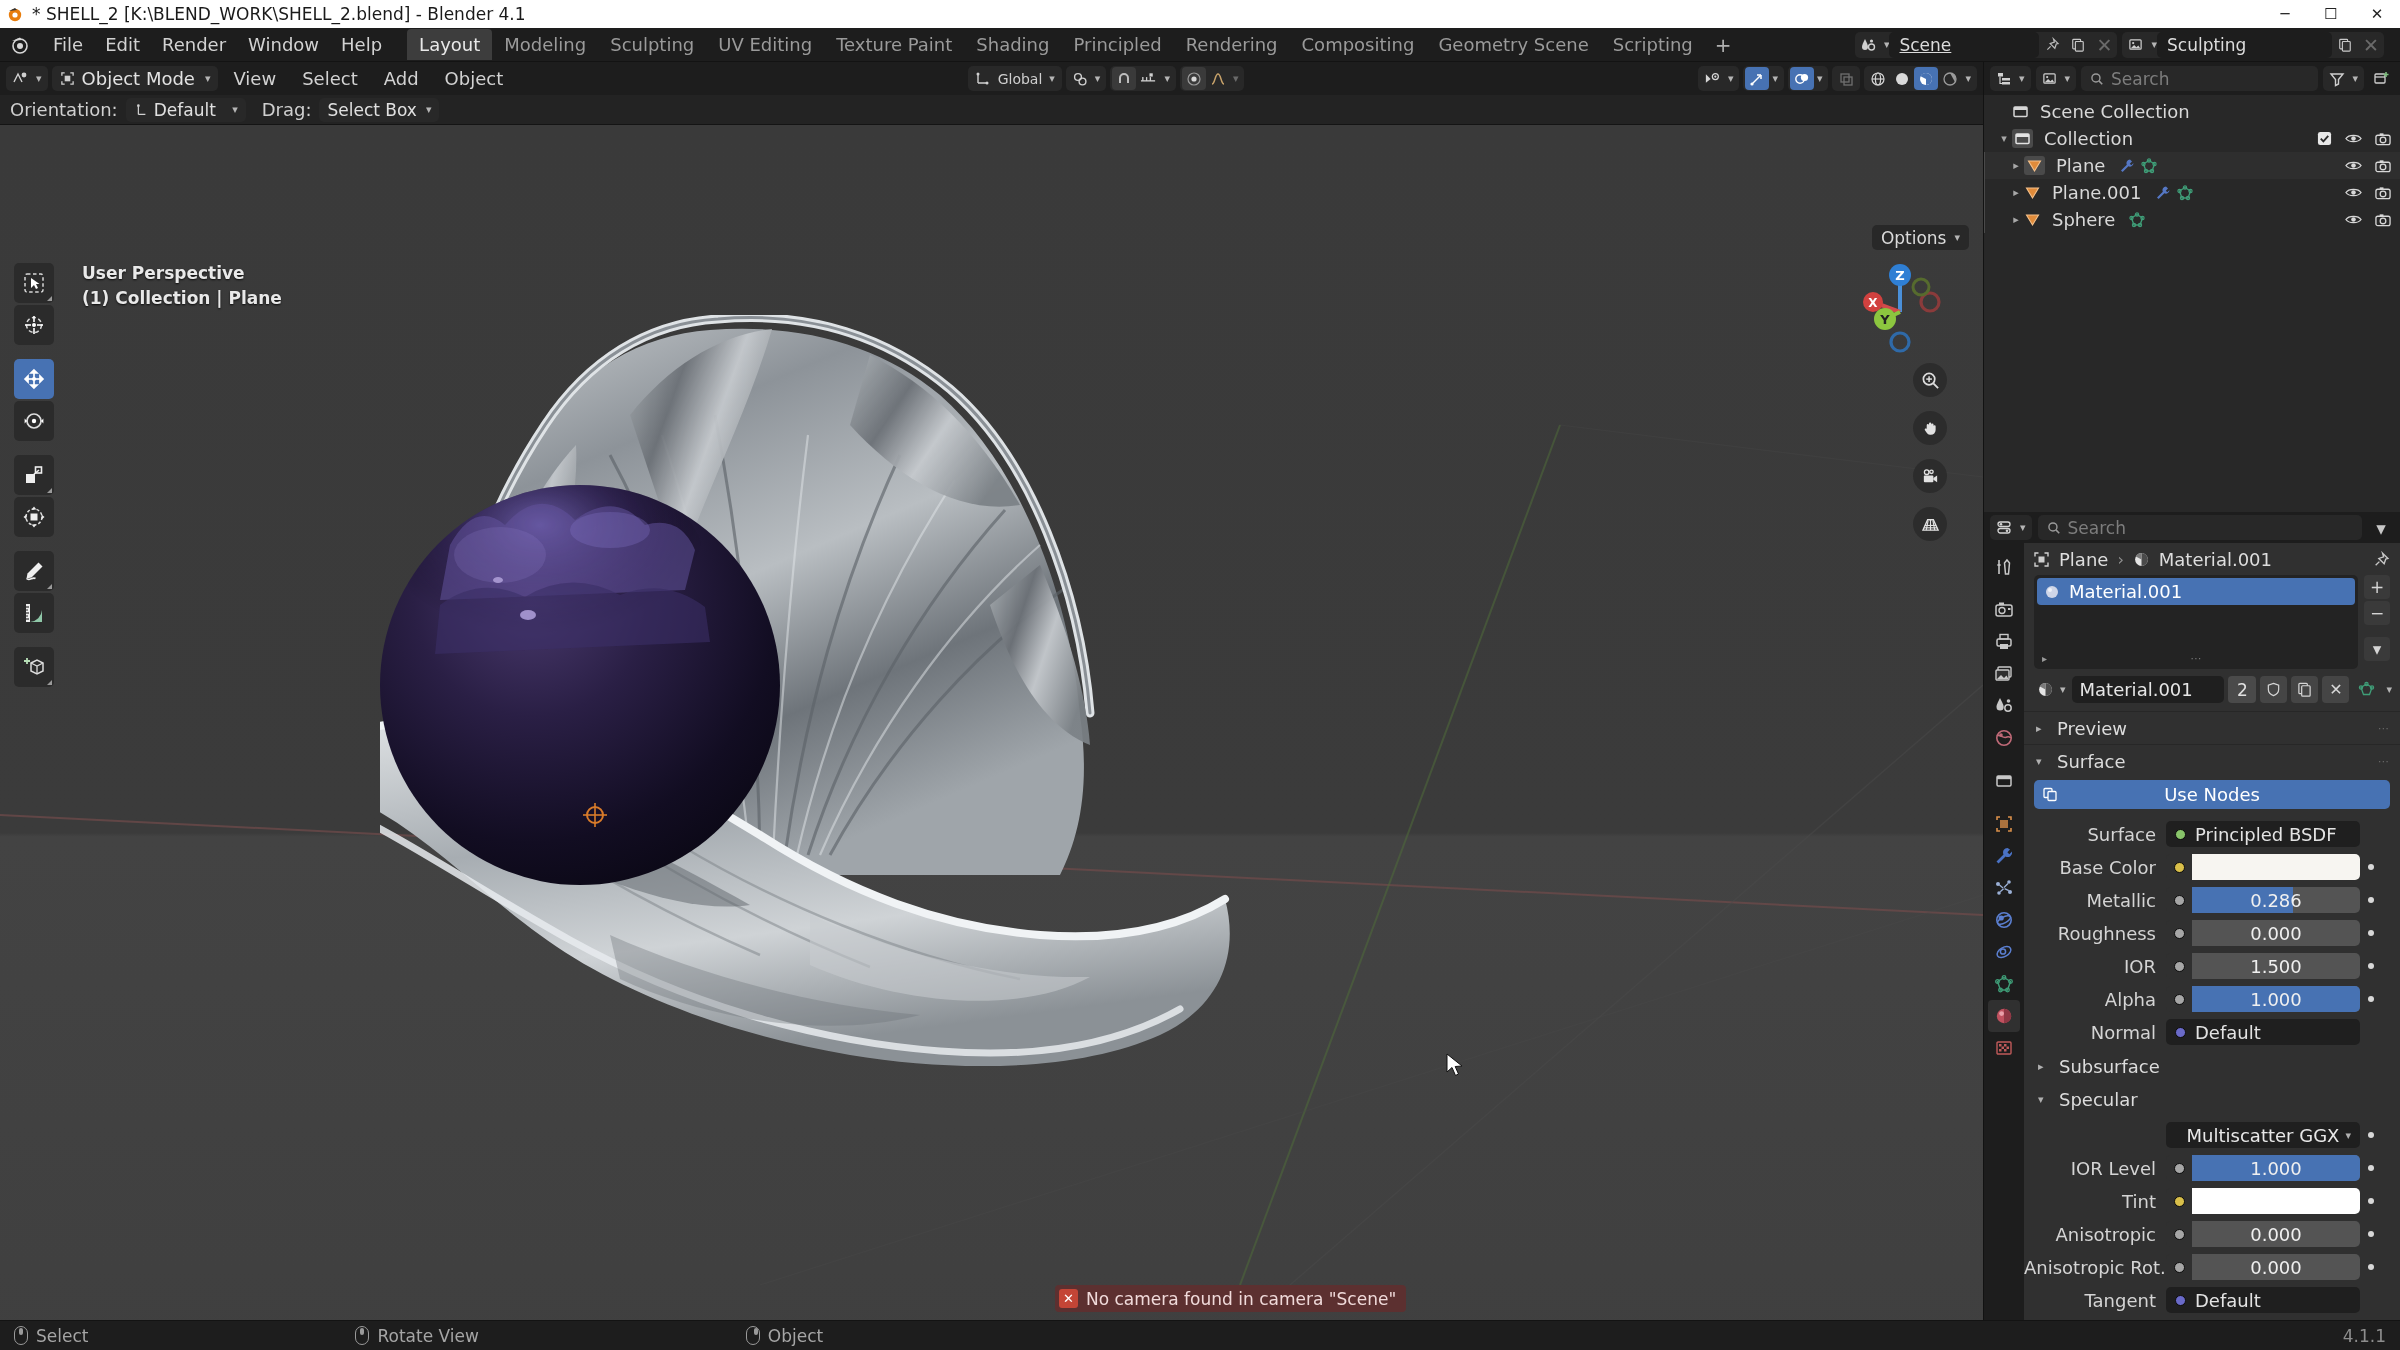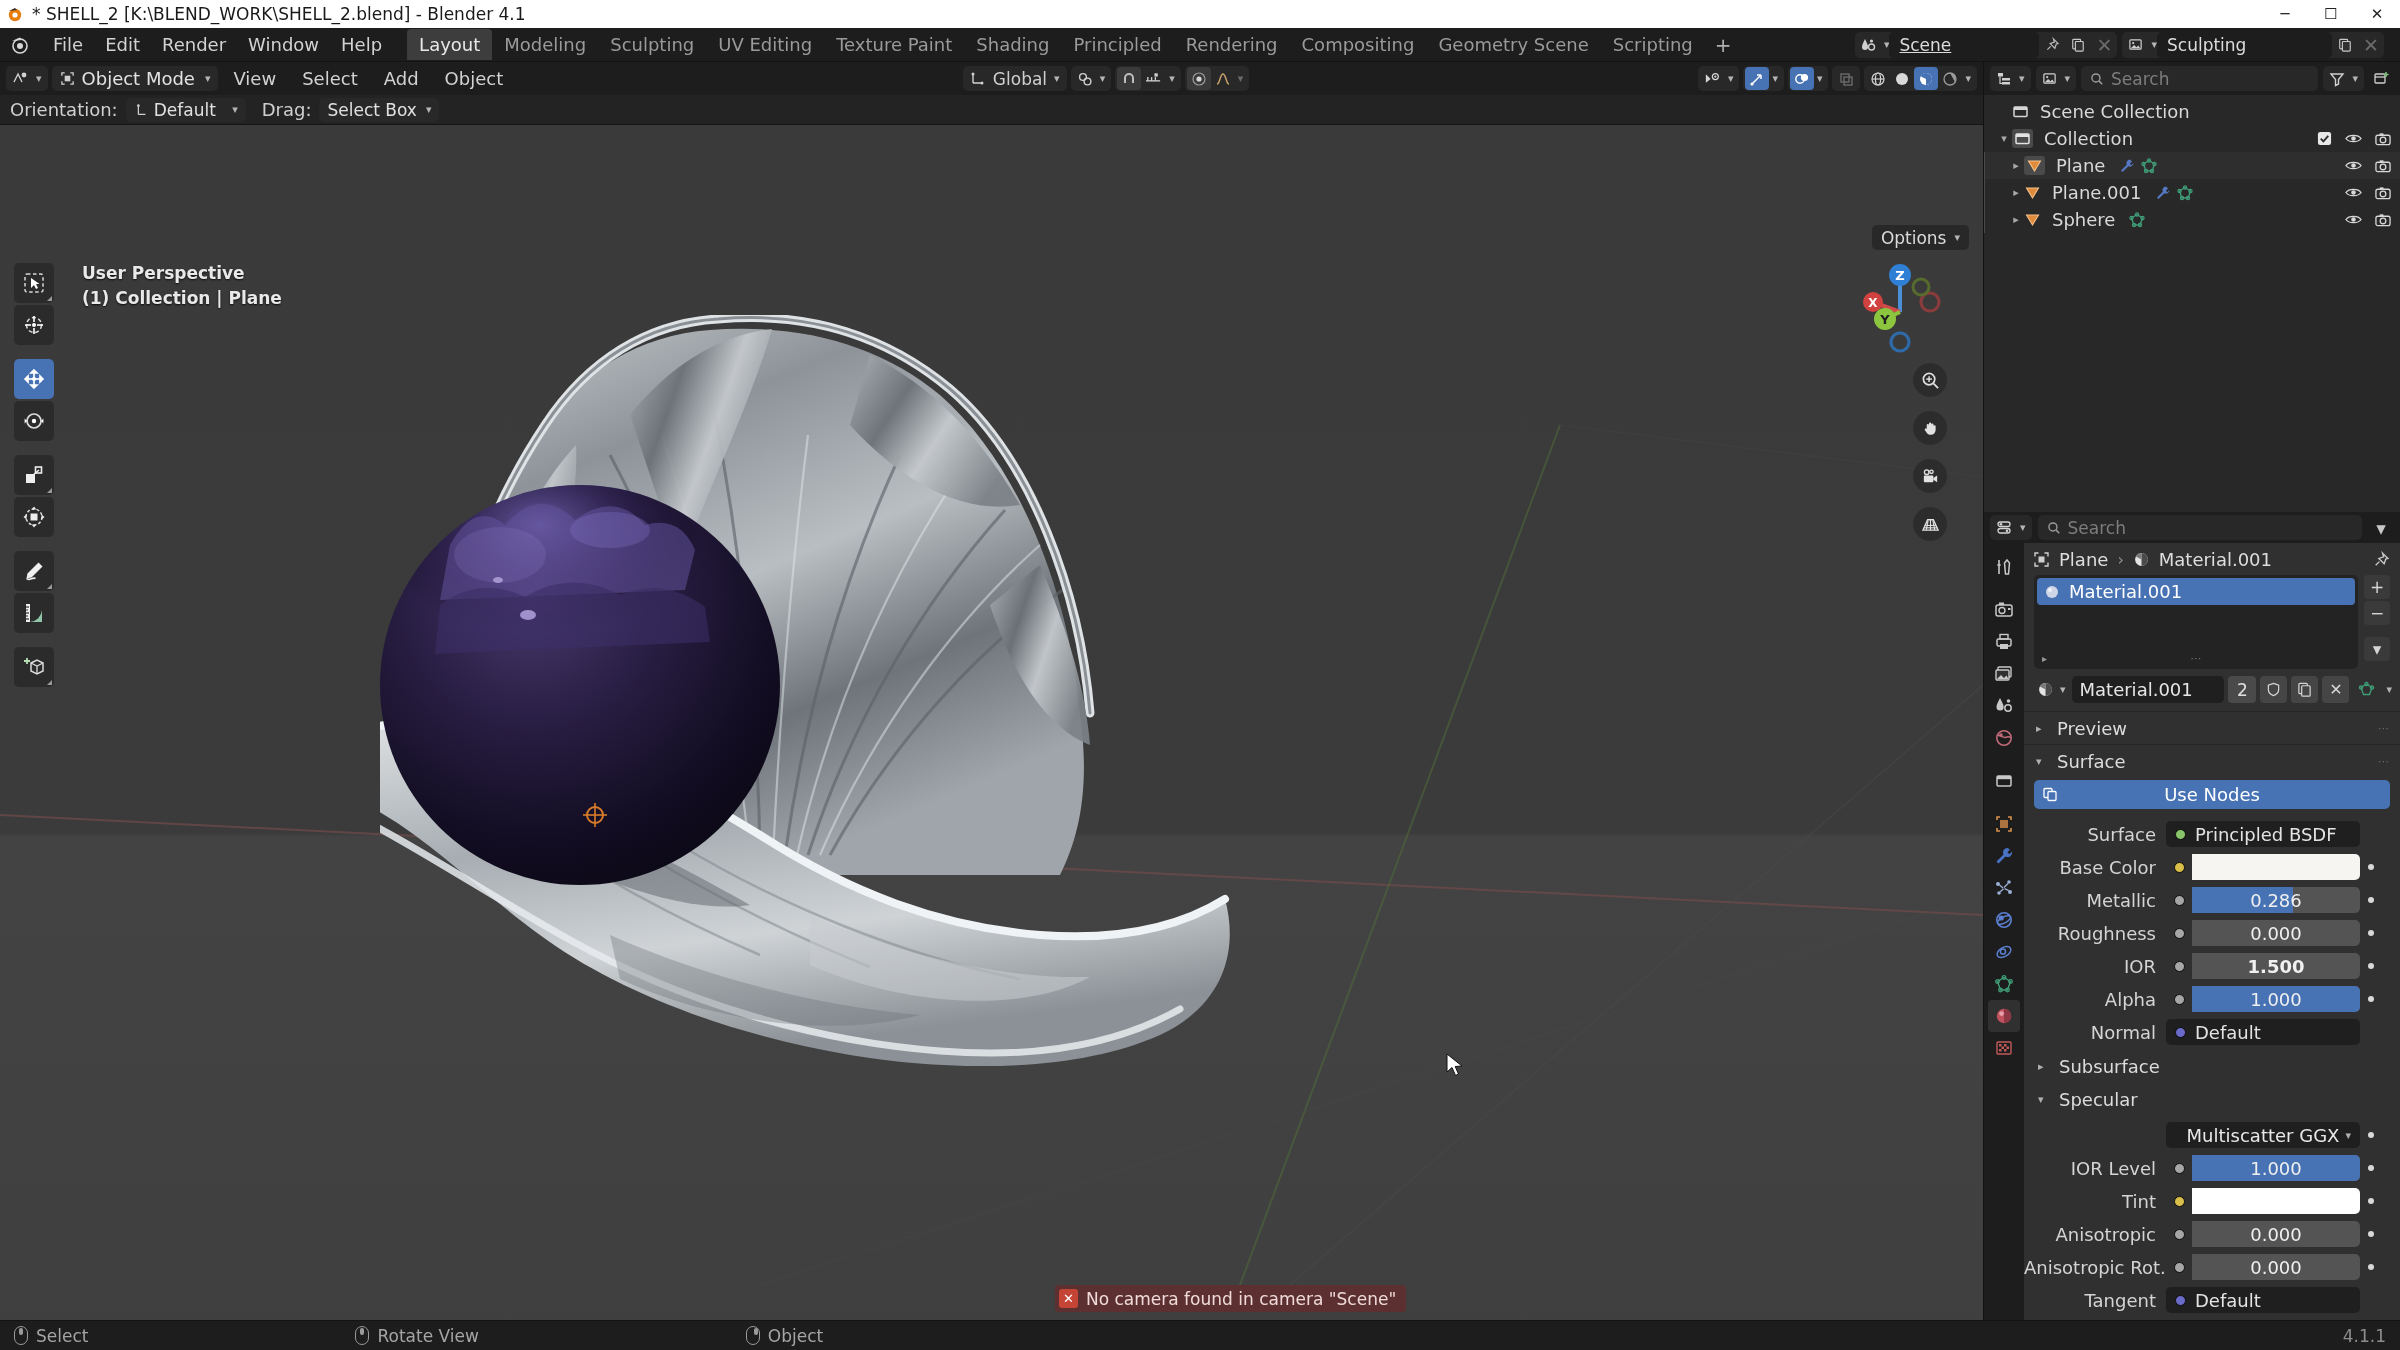--- a/index.html
+++ b/index.html
@@ -291,21 +291,21 @@
       <div style="flex:1"></div>
 
       <div class="hdr-grp">
         <span class="hdr-btn">
           <svg width="16" height="16" viewBox="0 0 16 16">
               <path d="M4 12V4M4 12h8" stroke="#d0d0d0" stroke-width="1.4" fill="none"></path>
               <circle cx="4" cy="3" r="1.5" fill="#d0d0d0"></circle>
               <circle cx="13" cy="12" r="1.5" fill="#d0d0d0"></circle>
             </svg>
         </span>
-        <span class="hdr-btn" style="font-size:17px;">Global</span>
+        <span class="hdr-btn" style="font-size:14px;">Global</span>
         <span class="chev" style="margin-right:5px;">▾</span>
       </div>
       <div class="hdr-grp">
         <span class="hdr-btn">
           <svg width="16" height="16" viewBox="0 0 16 16">
               <circle cx="6" cy="6" r="3.4" fill="none" stroke="#d0d0d0" stroke-width="1.4"></circle>
               <circle cx="10.5" cy="10.5" r="3.4" fill="none" stroke="#d0d0d0" stroke-width="1.4"></circle>
             </svg>
         </span>
         <span class="chev" style="margin-right:4px;">▾</span>
@@ -1231,21 +1231,21 @@
               <span class="pdot-r">
                   <i></i>
                 </span>
             </div>
 
             <div class="prow">
               <span class="plabel">IOR</span>
               <span class="psocklead">
                   <span class="dot" style="background:#a6a6a6;"></span>
                 </span>
-              <span class="pfield grey" style="border-radius:0 5px 5px 0;font-weight:bold;">
+              <span class="pfield grey" style="border-radius:0 5px 5px 0;">
                 <span class="fill" style="width:0%;"></span>
                 <span class="val">1.500</span>
               </span>
               <span class="pdot-r">
                   <i></i>
                 </span>
             </div>
 
             <div class="prow">
               <span class="plabel">Alpha</span>

